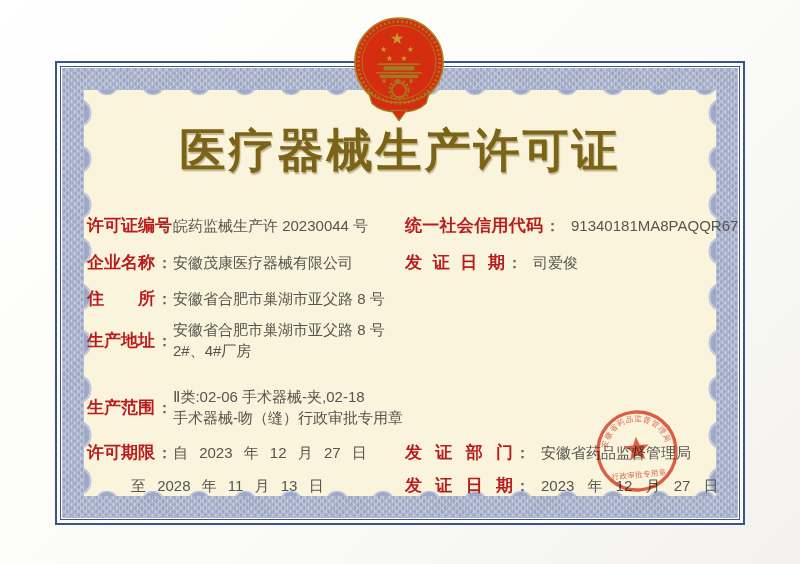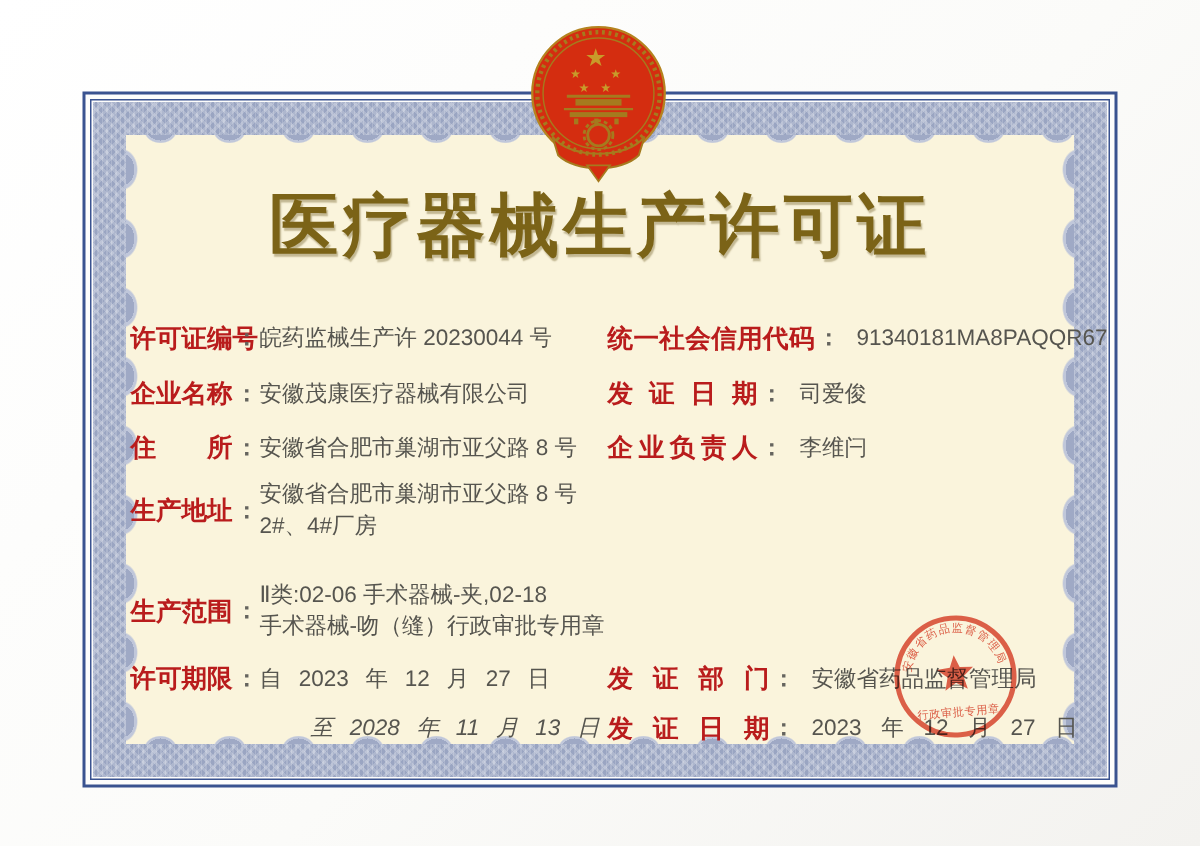--- a/index.html
+++ b/index.html
@@ -52,21 +52,21 @@
     text-align:justify;text-align-last:justify;}
   .w68{width:68px;}
   .w100{width:100px;}
   .w108{width:108px;}
   .w138{width:138px;}
   .colon{display:inline-block;font-weight:700;color:#65645e;margin:0 1px 0 2px;}
   .val{color:#56554f;}
   .val2 div{line-height:21px;}
   .date{word-spacing:7px;}
   .date-wide{word-spacing:9px;margin-top:24px;}
-  .indent{margin-left:120px;font-style:italic;}
+  .indent{margin-left:44px;}
   .gapped{margin-left:10px;}
 
   
   .emblem{position:absolute;left:351px;top:14px;width:96px;height:108px;z-index:5;}
 
   
   .seal{position:absolute;left:508px;top:316px;width:90px;height:90px;
     opacity:.85;mix-blend-mode:multiply;transform:rotate(-5deg);z-index:6;}
 </style>
 </head>
@@ -120,23 +120,20 @@
           <div class="row left" style="top:162px">
             <span class="lbl w68">企业名称</span><span class="colon">：</span><span class="val">安徽茂康医疗器械有限公司</span>
           </div>
           <div class="row right" style="top:162px">
             <span class="lbl w100">发证日期</span><span class="colon">：</span><span class="val gapped">司爱俊</span>
           </div>
 
           <div class="row left" style="top:198px">
             <span class="lbl w68">住所</span><span class="colon">：</span><span class="val">安徽省合肥市巢湖市亚父路 8 号</span>
           </div>
-          <div class="row right" style="top:198px">
-            <span class="lbl w100">企业负责人</span><span class="colon">：</span><span class="val gapped">李维闩</span>
-          </div>
 
           <div class="row left multi" style="top:229px">
             <span class="lbl w68">生产地址</span>
               <span class="colon">：</span>
             <div class="val2">
               <div>安徽省合肥市巢湖市亚父路 8 号</div>
               <div>2#、4#厂房</div>
             </div>
           </div>
 

